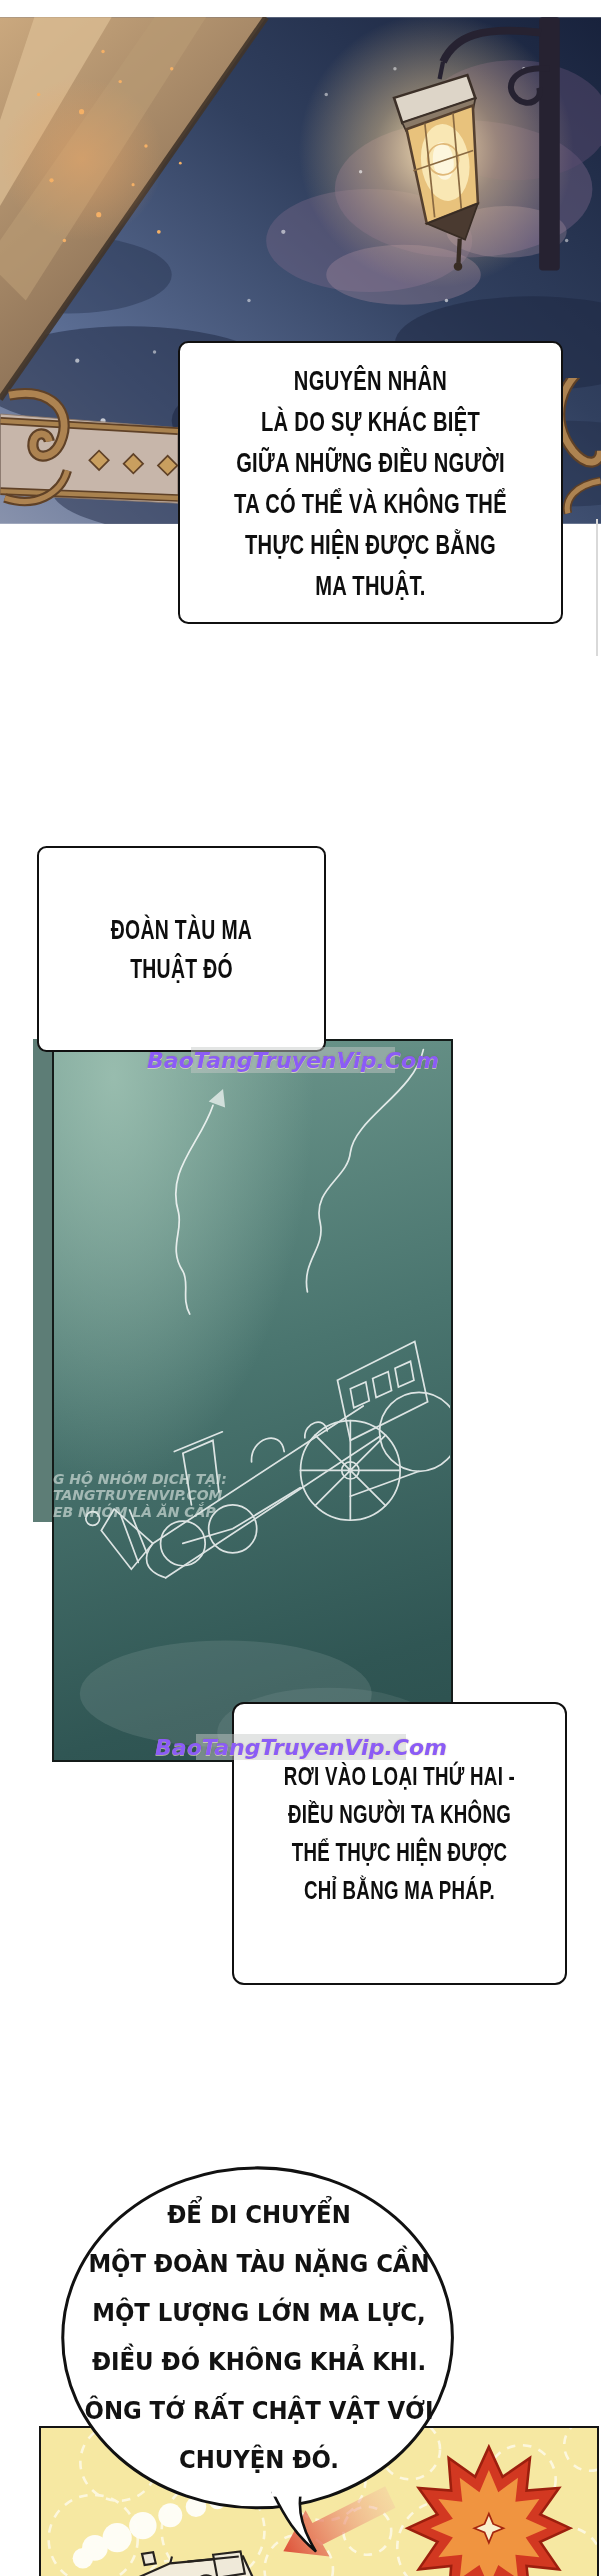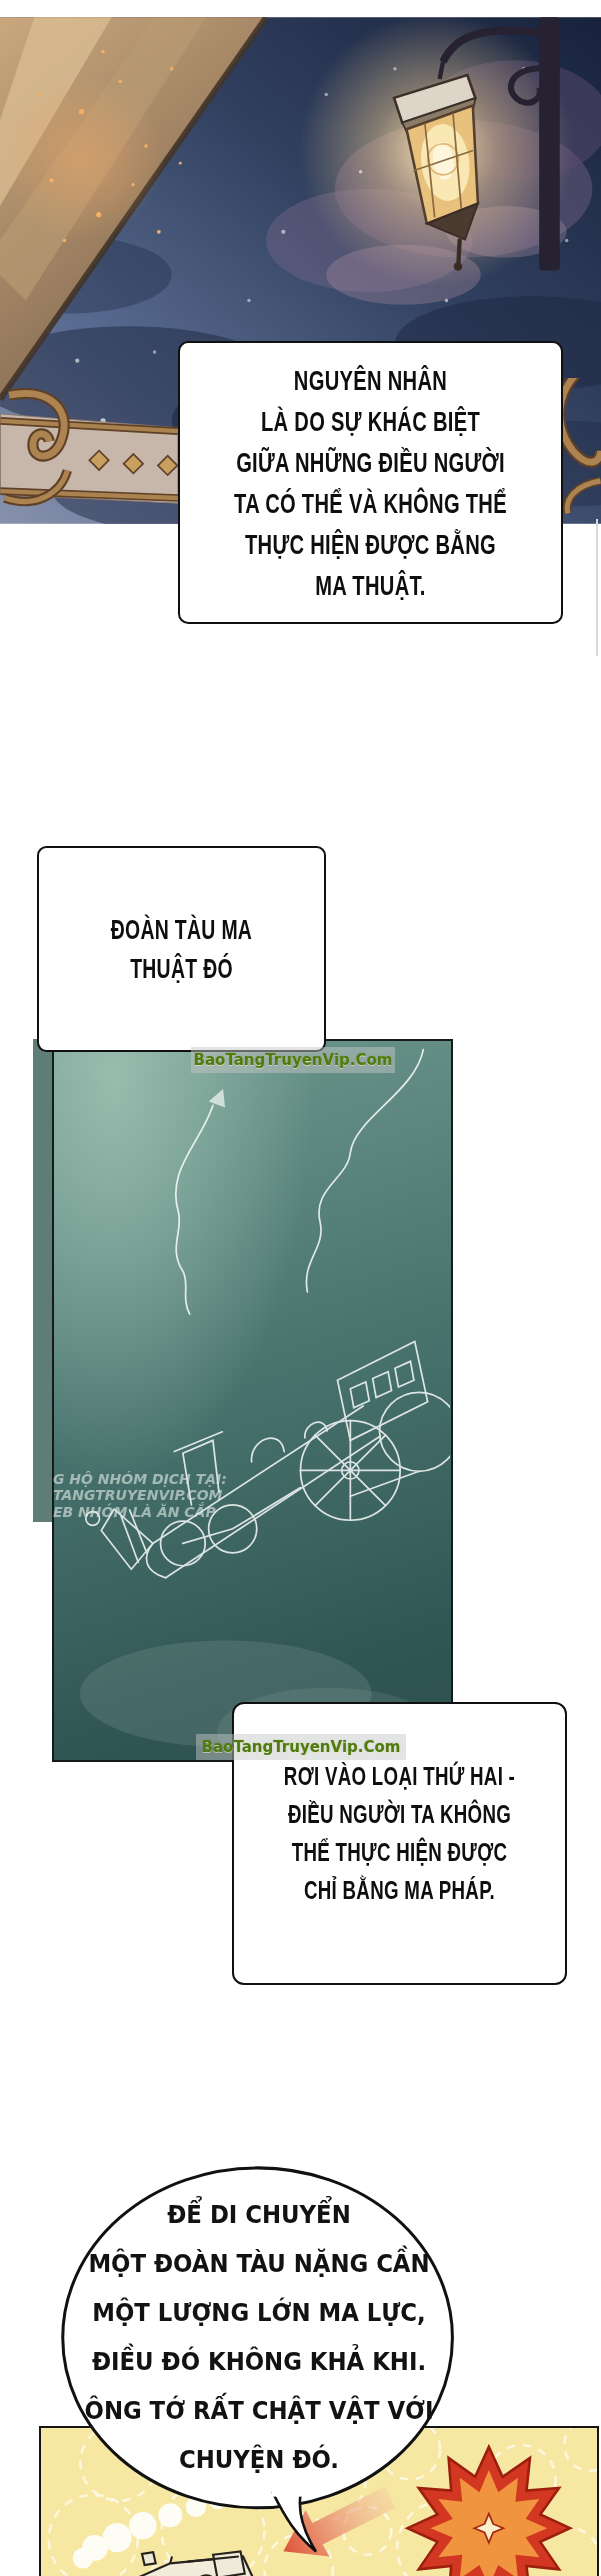--- a/index.html
+++ b/index.html
@@ -12,22 +12,22 @@
         font-weight:800;letter-spacing:0.4px;white-space:nowrap;width:100%;}
   .cond .ln{display:block;}
   .b1 .cond{font-size:28px;line-height:41px;}
   .b2 .cond{font-size:27px;line-height:39px;}
   .b3 .cond{font-size:26px;line-height:38px;}
   .comicTxt{position:absolute;z-index:7;text-align:center;color:#121212;
             font-family:"DejaVu Sans",sans-serif;font-weight:700;font-size:24px;line-height:49px;
             transform:scaleX(.95);transform-origin:50% 50%;}
   .wmStrip{position:absolute;z-index:9;background:rgba(196,200,199,.48);display:flex;
            align-items:center;justify-content:center;}
-  .wmGold{font-family:"DejaVu Sans",sans-serif;font-weight:700;font-size:15px;
-          color:#4d7c0f;text-shadow:0 0.9px 0 rgba(255,244,214,.55), 0 0 1.7px rgba(120,80,20,.35);
+  .wmGold{font-family:"DejaVu Sans",sans-serif;font-style:italic;font-weight:700;font-size:22px;
+          color:#8b5cf6;text-shadow:0 0.9px 0 rgba(255,244,214,.55), 0 0 1.7px rgba(120,80,20,.35);
           white-space:nowrap;}
   .wmNote{position:absolute;z-index:9;font-family:"DejaVu Sans",sans-serif;font-style:italic;
           font-weight:700;font-size:14px;line-height:16.3px;color:rgba(222,233,228,.62);
           white-space:nowrap;overflow:hidden;}
   .greenPanel{position:absolute;left:52px;top:1022px;width:401px;height:723px;box-sizing:border-box;
           border:2.6px solid #141b19;overflow:hidden;z-index:4;
           background:radial-gradient(ellipse at 15% 5%, rgba(160,195,180,.85) 0%, rgba(160,195,180,0) 42%),
                      linear-gradient(163deg,#6f998e 0%,#4a756f 45%,#305654 85%,#2c504e 100%);}
   .panelShadow{position:absolute;left:33px;top:1022px;width:19px;height:483px;background:#5d7d76;z-index:3;}
   .yellowPanel{position:absolute;left:39px;top:2409px;width:560px;height:167px;box-sizing:border-box;

